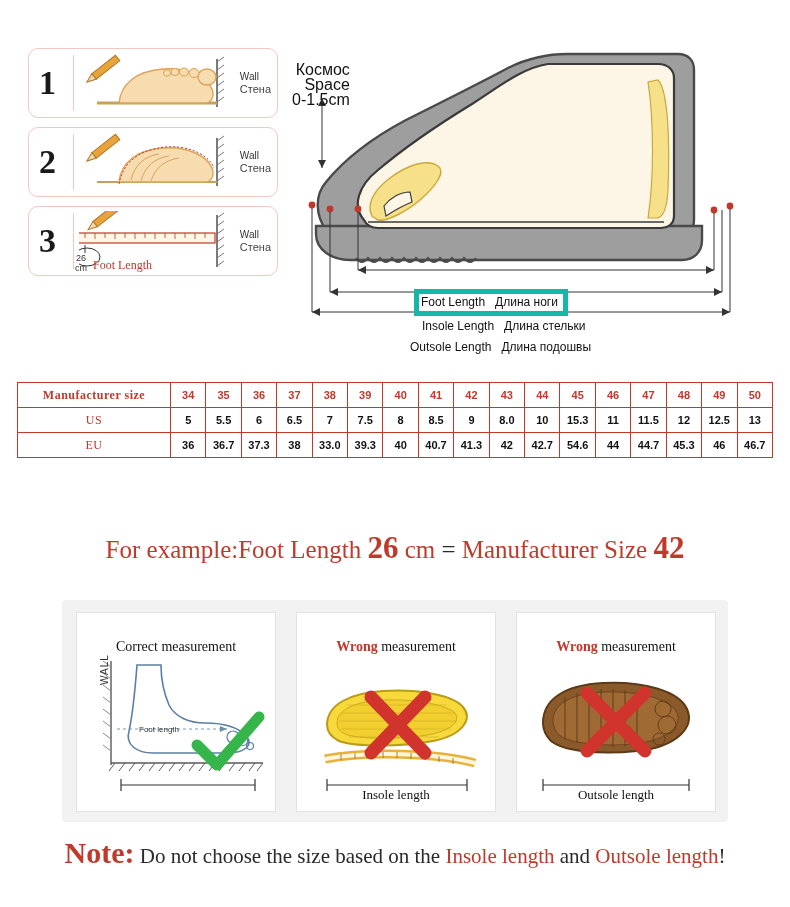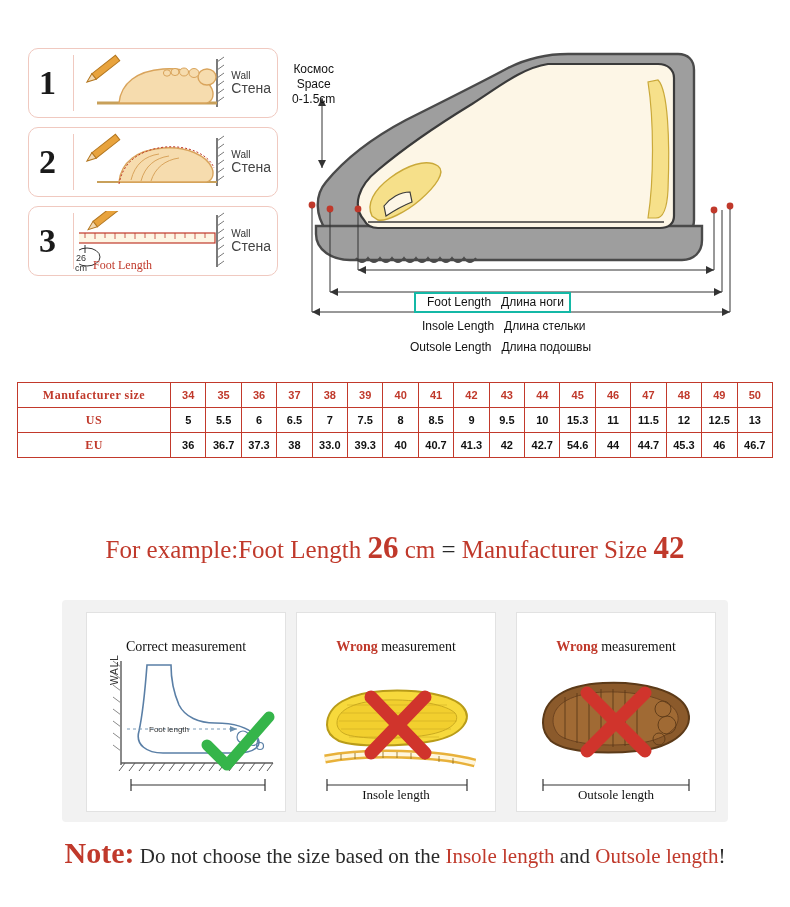--- a/index.html
+++ b/index.html
@@ -58,21 +58,21 @@
   }
   .wall-label {
     position: absolute;
     right: 6px;
     top: 50%;
     transform: translateY(-50%);
     font-size: 10px;
     line-height: 12px;
     color: #333;
   }
-  .wall-label .ru { font-size: 14px; color: #444; }
+  .wall-label .ru { font-size: 11px; color: #444; }
 
   .foot-art {
     position: absolute;
     left: 50px;
     top: 4px;
     width: 150px;
     height: 60px;
   }
   .foot-len-label {
     position: absolute;
@@ -97,36 +97,36 @@
     position: absolute;
     left: 286px;
     top: 20px;
     width: 490px;
     height: 345px;
   }
   .space-label {
     position: absolute;
     left: 6px;
     top: 42px;
-    font-size: 12px;
+    font-size: 16px;
     line-height: 15px;
     color: #111;
-    text-align: center;
+    text-align: right;
   }
   .meas-row {
     position: absolute;
     font-size: 12px;
     color: #111;
     white-space: nowrap;
   }
   .meas-en { display: inline-block; }
   .meas-ru { display: inline-block; margin-left: 10px; }
   .boxed {
-    border: 2px solid #14b8a6;
-    padding: 1px 5px 2px 11px;
+    border: 5px solid #14b8a6;
+    padding: 1px 5px 2px 2px;
   }
 
   
   .table-wrap {
     position: absolute;
     left: 17px;
     top: 382px;
     width: 756px;
   }
   table.size-table {
@@ -139,21 +139,21 @@
     text-align: center;
     font-size: 11px;
     height: 24px;
     color: #111;
     padding: 0;
   }
   table.size-table td.rowhead {
     width: 152px;
     color: #c0392b;
     font-family: "Liberation Serif", serif;
-    font-weight: bold;
+    font-weight: normal;
     font-size: 12px;
     letter-spacing: 0.5px;
   }
   table.size-table tr.head td {
     color: #c0392b;
     font-weight: bold;
   }
   table.size-table tr.head2 td {
     color: #c0392b;
     font-weight: bold;
@@ -190,21 +190,21 @@
     border-radius: 4px;
   }
   .panel {
     position: absolute;
     top: 12px;
     width: 198px;
     height: 198px;
     background: #fff;
     border: 1px solid #e2e2e2;
   }
-  .panel.p1 { left: 24px; }
+  .panel.p1 { left: 14px; }
   .panel.p2 { left: 234px; }
   .panel.p3 { left: 454px; }
   .panel-title {
     position: absolute;
     top: 26px;
     width: 100%;
     text-align: center;
     font-size: 14px;
     font-family: "Liberation Serif", serif;
     color: #111;
@@ -502,21 +502,21 @@
         <td class="rowhead">US</td>
         <td class="bodycell">5</td>
         <td class="bodycell">5.5</td>
         <td class="bodycell">6</td>
         <td class="bodycell">6.5</td>
         <td class="bodycell">7</td>
         <td class="bodycell">7.5</td>
         <td class="bodycell">8</td>
         <td class="bodycell">8.5</td>
         <td class="bodycell">9</td>
-        <td class="bodycell">9.5</td>
+        <td class="bodycell">8.0</td>
         <td class="bodycell">10</td>
         <td class="bodycell">15.3</td>
         <td class="bodycell">11</td>
         <td class="bodycell">11.5</td>
         <td class="bodycell">12</td>
         <td class="bodycell">12.5</td>
         <td class="bodycell">13</td>
       </tr>
       <tr>
         <td class="rowhead">EU</td>

